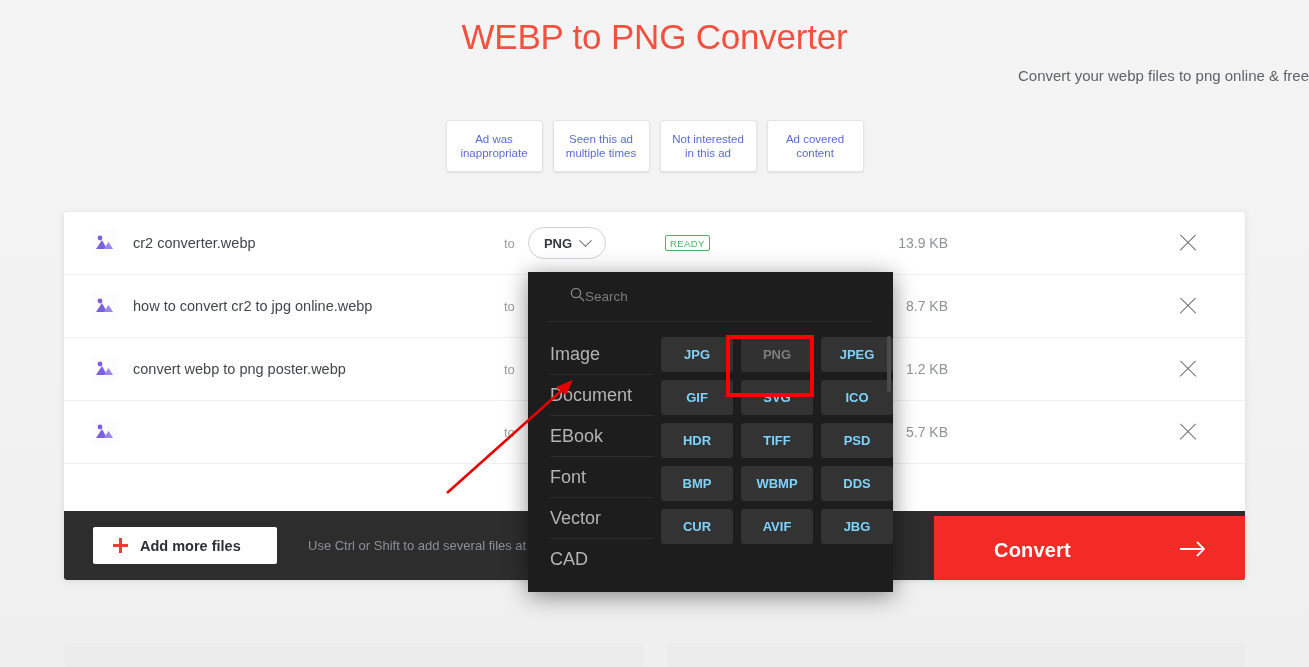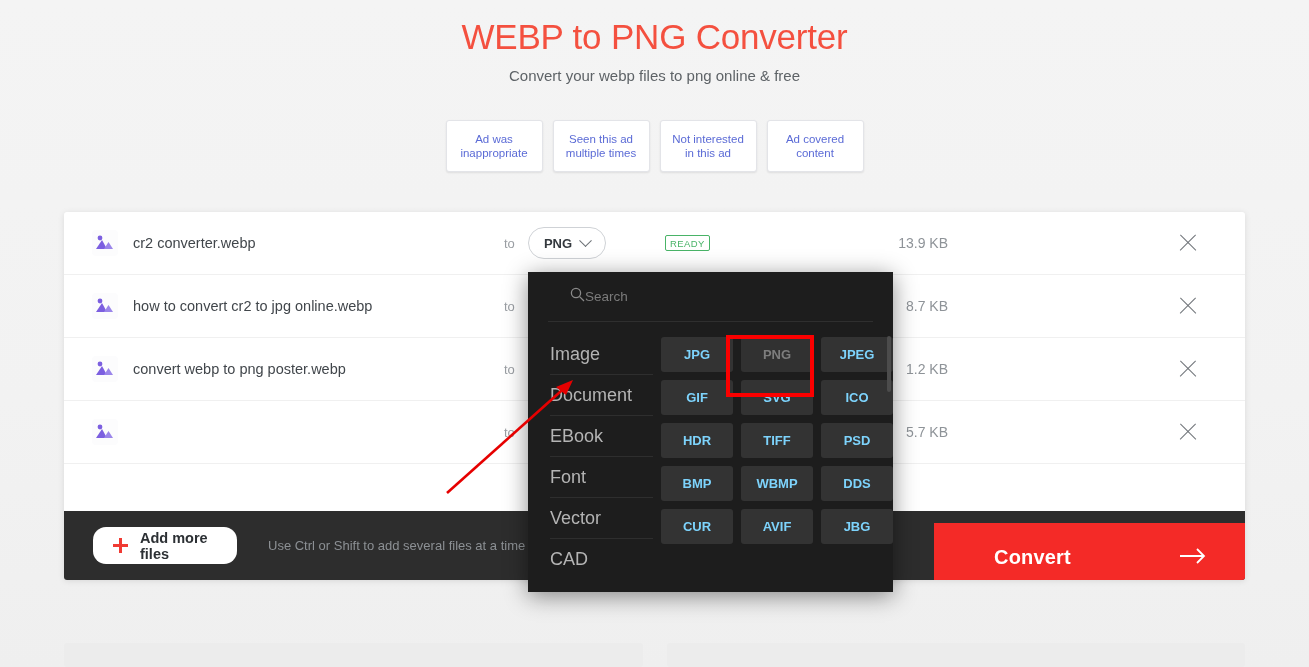--- a/index.html
+++ b/index.html
@@ -26,20 +26,21 @@
     font-weight: 400;
     color: #f4503f;
     letter-spacing: -0.2px;
     line-height: 46px;
   }
   .site-subtitle {
     font-size: 15px;
     color: #5e6367;
     margin-top: 6px;
     line-height: 20px;
+    text-align: right;
   }
 
   
   .ad-feedback {
     display: flex;
     justify-content: center;
     gap: 10px;
     margin-top: 34px;
   }
   .ad-btn {
@@ -166,24 +167,24 @@
   
   .footer-bar {
     position: relative;
     height: 69px;
     background: #2d2d2d;
     display: flex;
     align-items: center;
   }
   .add-files-btn {
     margin-left: 29px;
-    width: 144px;
+    width: 184px;
     height: 37px;
     background: #fff;
-    border-radius: 13px;
+    border-radius: 2px;
     display: flex;
     align-items: center;
     gap: 12px;
     padding-left: 20px;
     font-size: 14.5px;
     font-weight: bold;
     color: #2c3034;
     cursor: pointer;
   }
   .plus-icon { position: relative; width: 15px; height: 15px; flex: 0 0 15px; }
@@ -194,21 +195,21 @@
   .plus-icon::after  { top: 0; left: 6px; height: 15px; width: 2.6px; }
 
   .hint-text {
     margin-left: 31px;
     font-size: 13px;
     color: #8c9094;
   }
 
   .convert-btn {
     position: absolute;
-    right: 0; top: 12px;
+    right: 0; top: 5px;
     width: 311px; height: 69px;
     background: #f42a27;
     display: flex;
     align-items: center;
     justify-content: space-between;
     padding: 0 38px 0 60px;
     cursor: pointer;
   }
   .convert-label {
     font-size: 20px;

